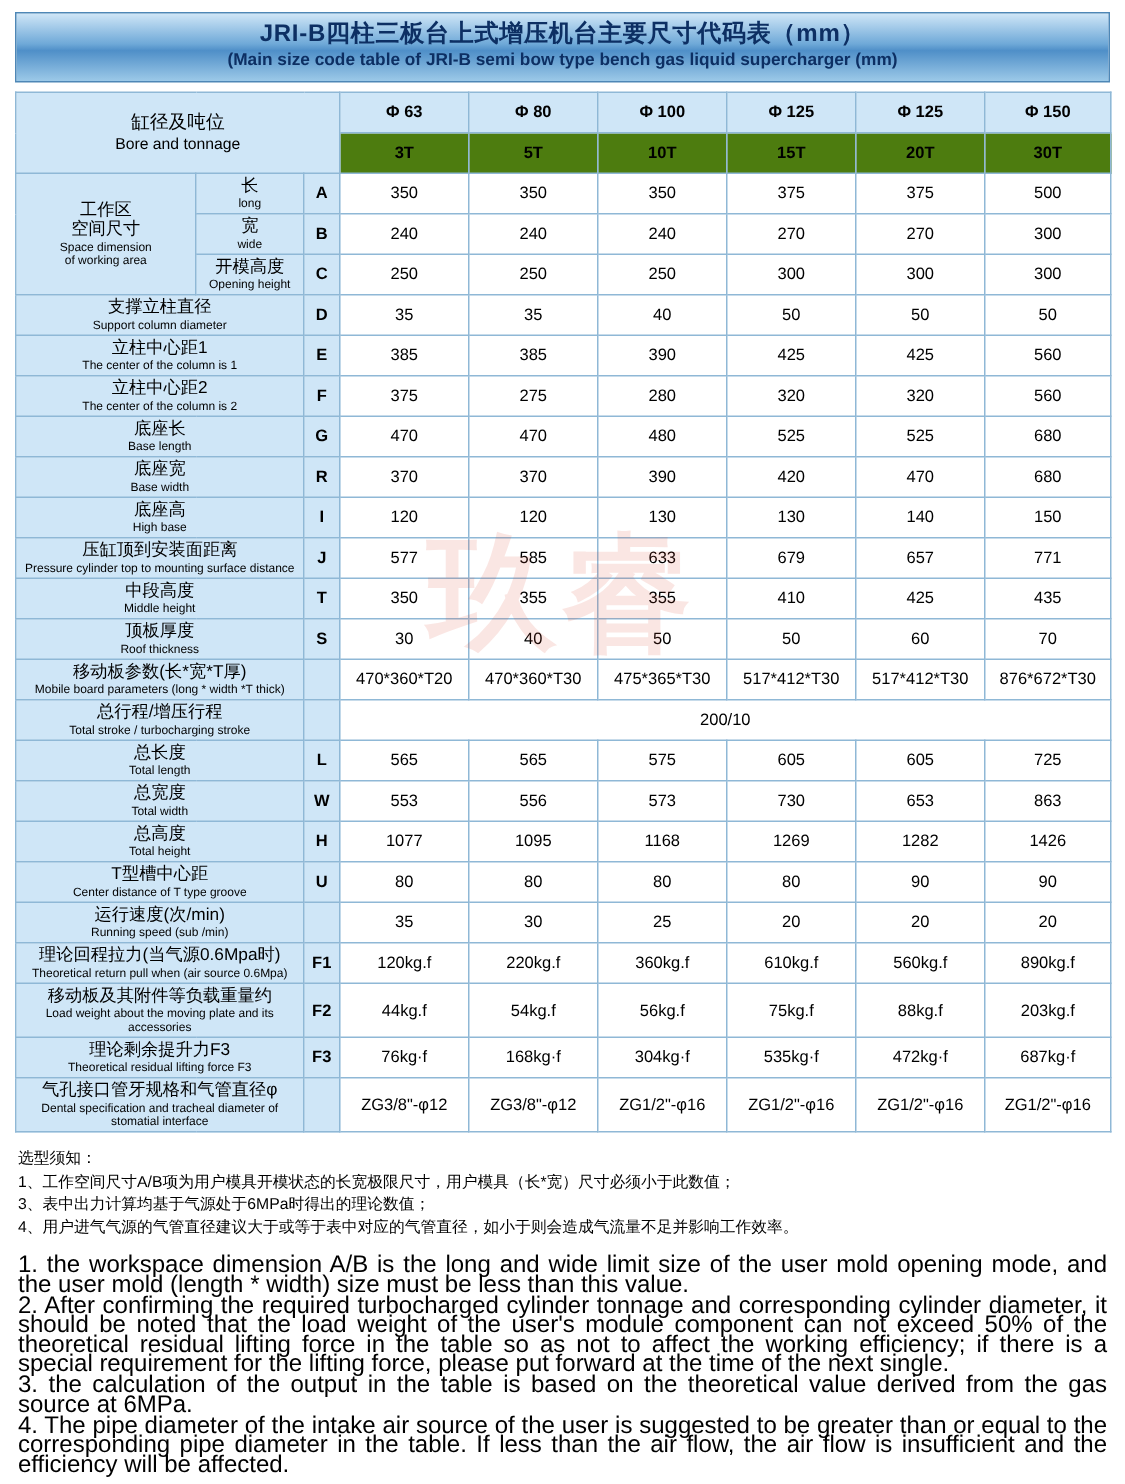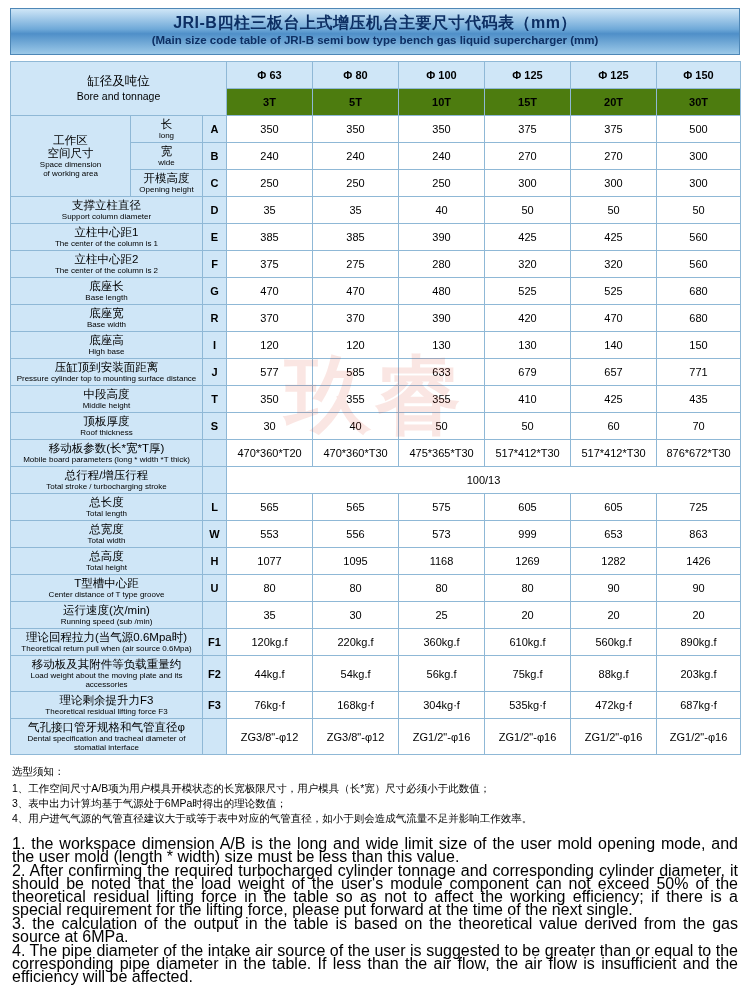--- a/index.html
+++ b/index.html
@@ -324,21 +324,21 @@
           <td class="val small">517*412*T30</td>
           <td class="val small">517*412*T30</td>
           <td class="val small">876*672*T30</td>
         </tr>
         <tr>
           <td class="lbl" colspan="2">
             <span class="cn">总行程/增压行程</span>
             <span class="en">Total stroke / turbocharging stroke</span>
           </td>
           <td class="code"></td>
-          <td class="val" colspan="6">100/13</td>
+          <td class="val" colspan="6">200/10</td>
         </tr>
         <tr>
           <td class="lbl" colspan="2">
             <span class="cn">总长度</span>
             <span class="en">Total length</span>
           </td>
           <td class="code">L</td>
           <td class="val">565</td>
           <td class="val">565</td>
           <td class="val">575</td>
@@ -348,21 +348,21 @@
         </tr>
         <tr>
           <td class="lbl" colspan="2">
             <span class="cn">总宽度</span>
             <span class="en">Total width</span>
           </td>
           <td class="code">W</td>
           <td class="val">553</td>
           <td class="val">556</td>
           <td class="val">573</td>
-          <td class="val">999</td>
+          <td class="val">730</td>
           <td class="val">653</td>
           <td class="val">863</td>
         </tr>
         <tr>
           <td class="lbl" colspan="2">
             <span class="cn">总高度</span>
             <span class="en">Total height</span>
           </td>
           <td class="code">H</td>
           <td class="val">1077</td>

